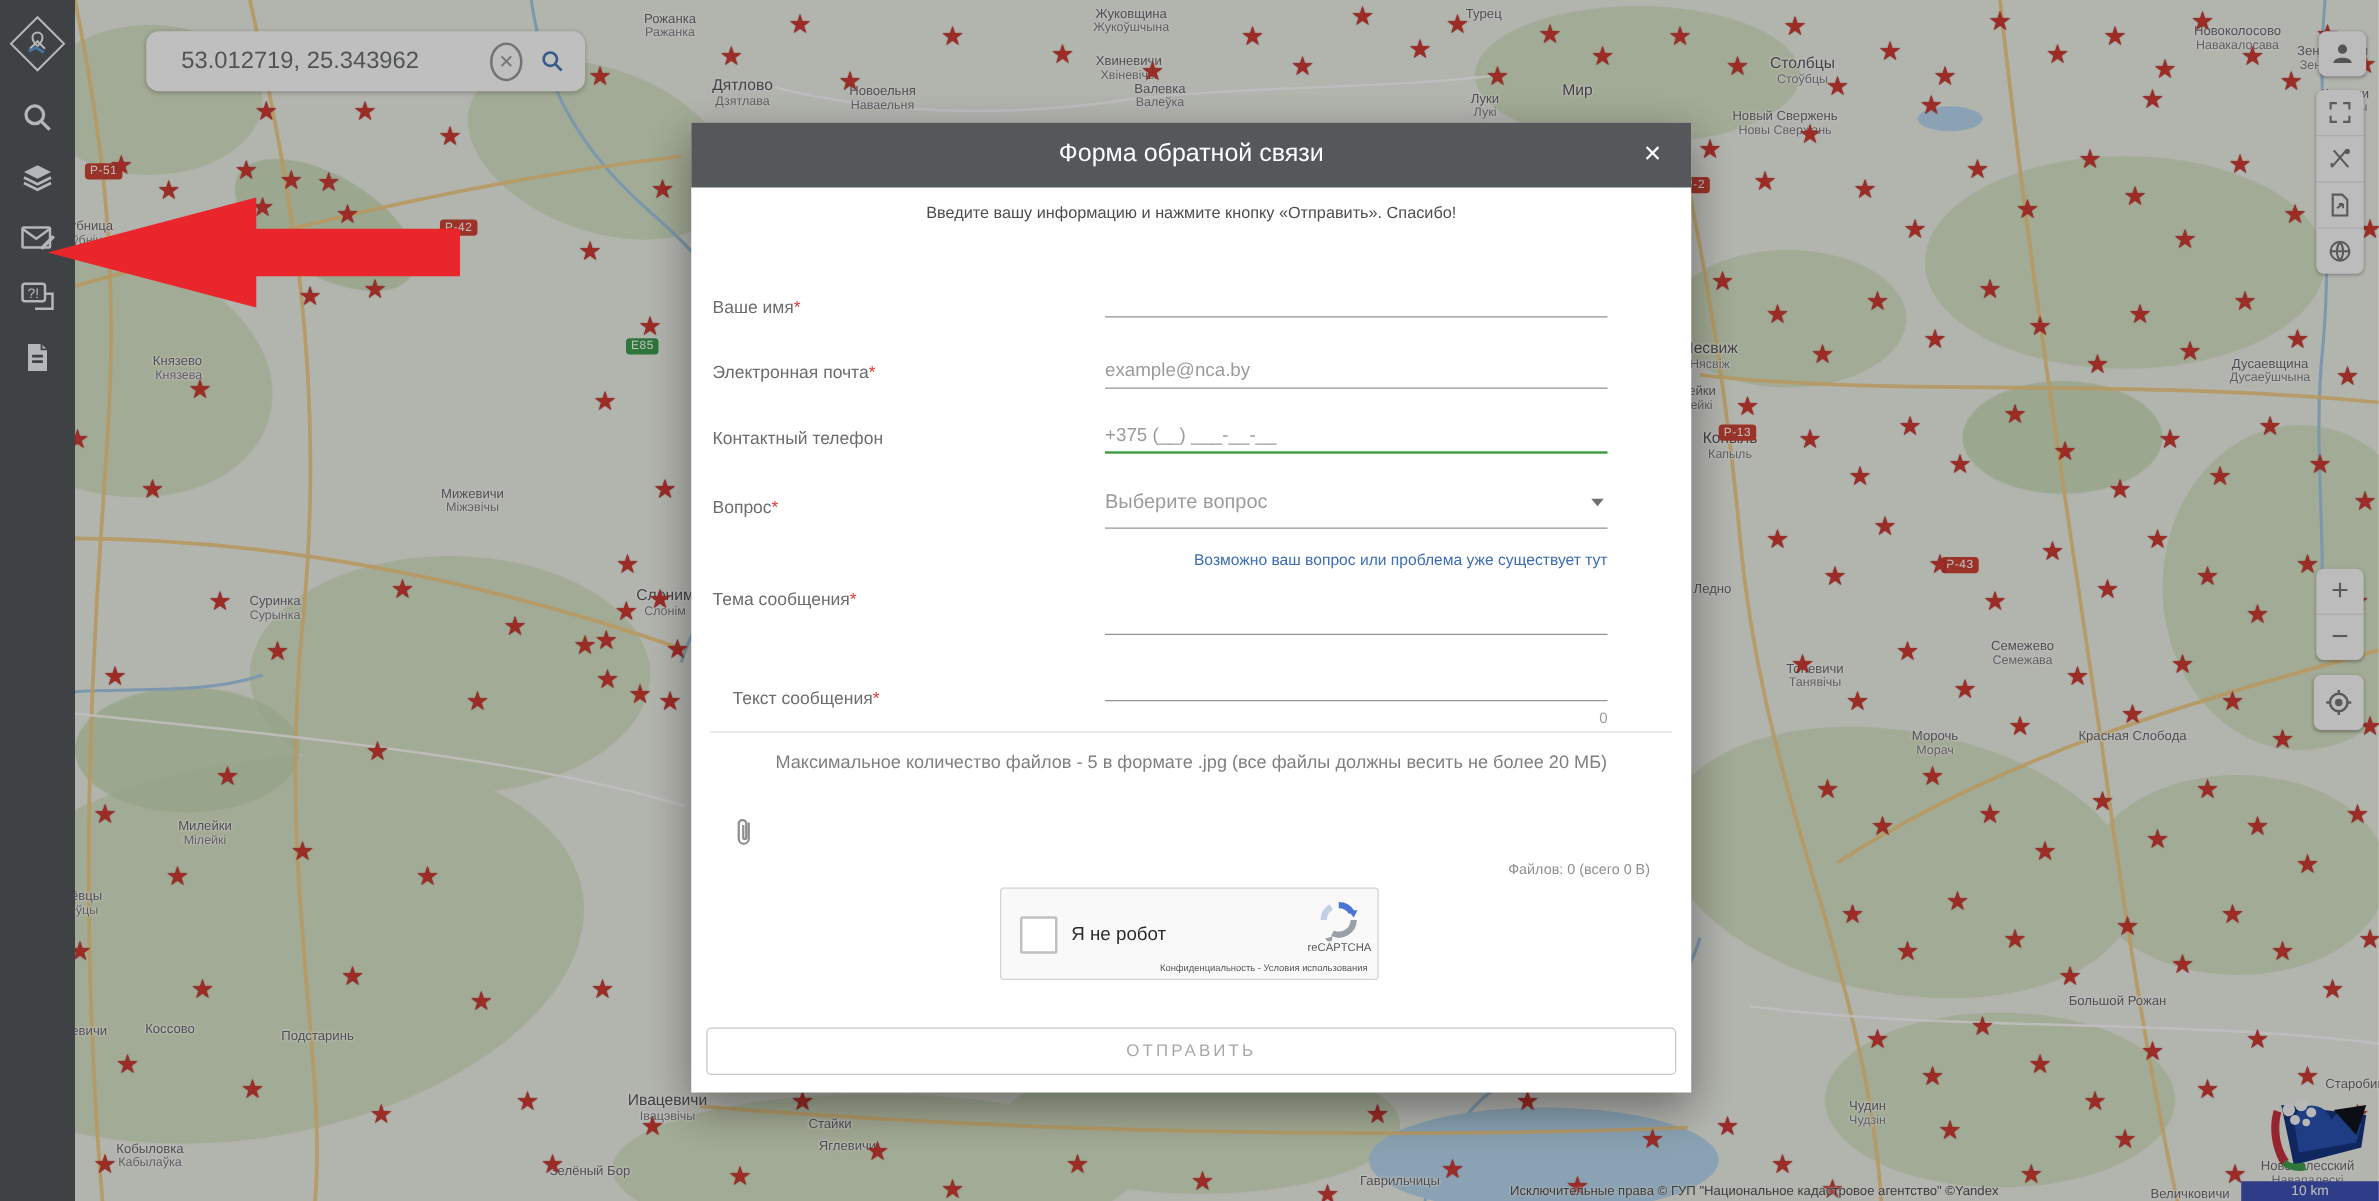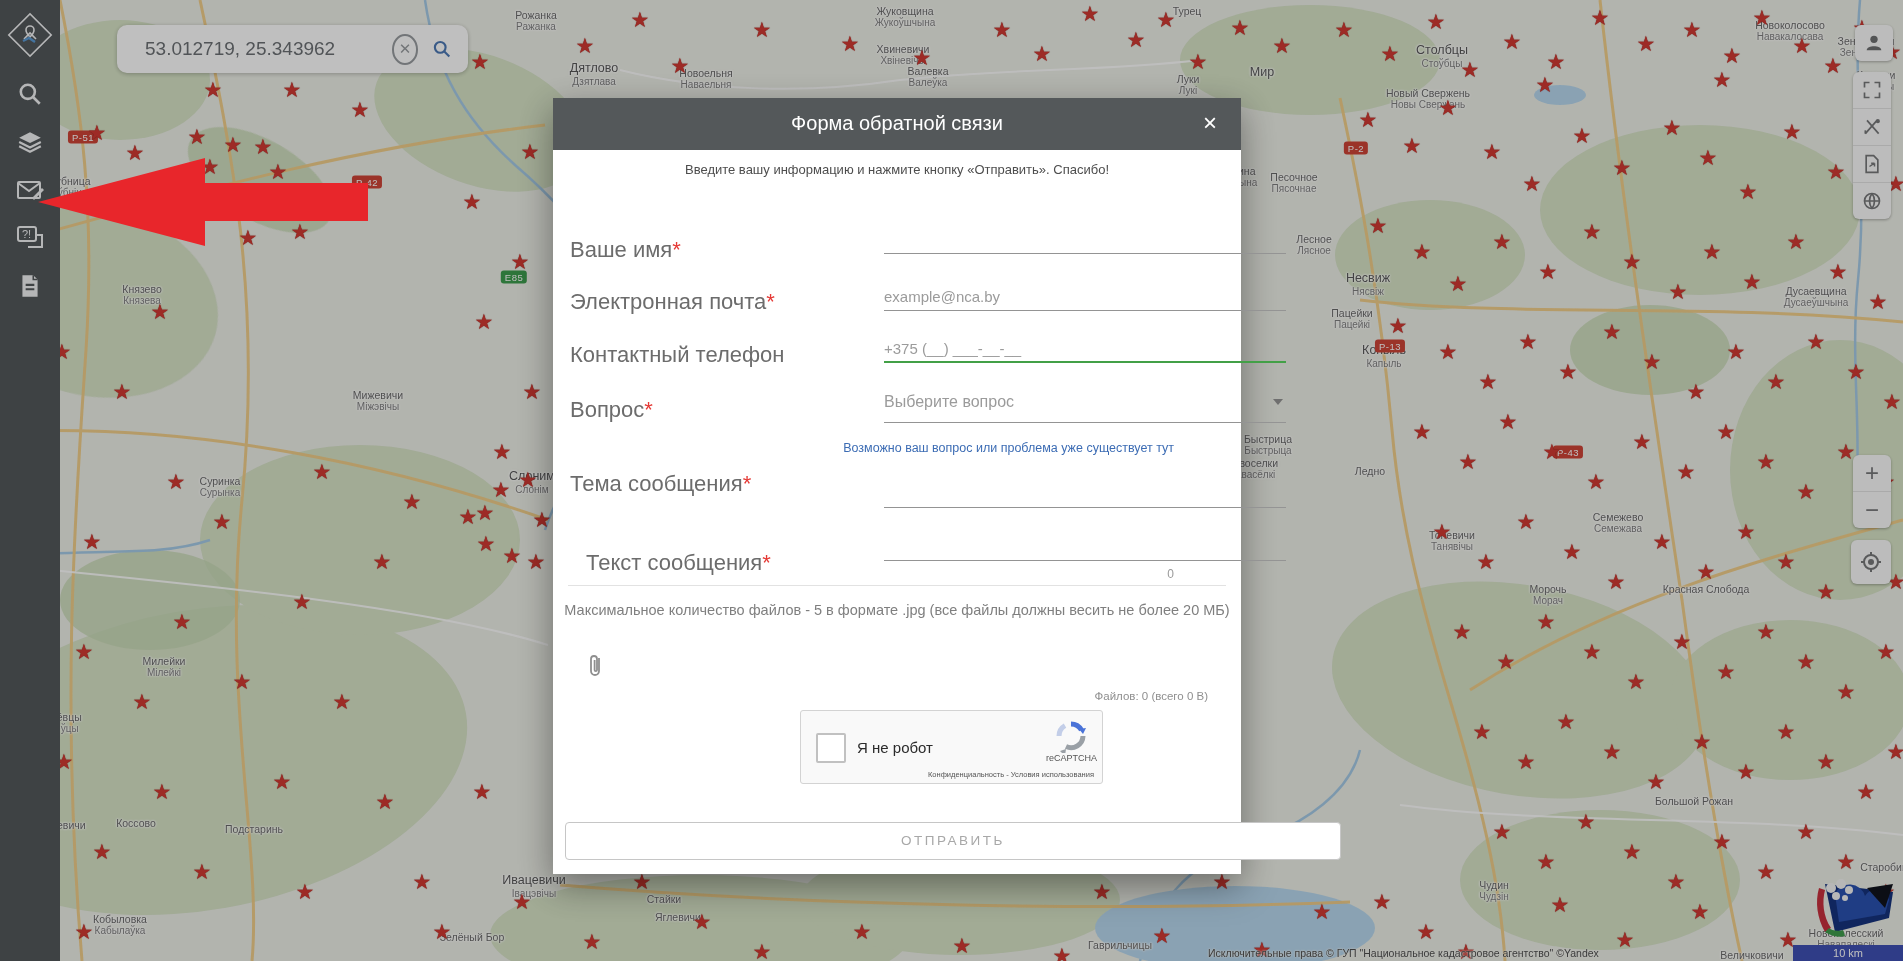--- a/index.html
+++ b/index.html
@@ -51,28 +51,28 @@
   
   #sidebar{position:absolute;left:0;top:0;width:60px;height:961px;background:#53585b;z-index:7;}
   .side-item{width:60px;height:48px;display:flex;align-items:center;justify-content:center;cursor:pointer;}
   #sidebar svg{stroke:#f2f3f4;fill:none;stroke-width:2;}
   #side-logo{height:70px;}
 
   
   #dim-overlay{position:absolute;inset:0;background:rgba(0,0,0,.25);z-index:10;}
 
   
-  #modal{position:absolute;left:553px;top:98px;width:688px;height:776px;background:#fff;z-index:20;
+  #modal{position:absolute;left:553px;top:98px;width:800px;height:776px;background:#fff;z-index:20;
     box-shadow:0 12px 34px rgba(0,0,0,.4);}
   #modal-header{position:absolute;left:0;top:0;right:0;height:52px;background:#54585a;}
   #modal-title{position:absolute;width:100%;top:14px;text-align:center;color:#fff;font-size:20px;}
   #modal-close{position:absolute;right:24px;top:13px;color:#fff;font-size:24px;line-height:24px;cursor:pointer;}
   #modal-intro{position:absolute;left:0;right:0;top:62px;text-align:center;font-size:13px;
     line-height:19px;color:#4d4d4d;}
-  .flabel{position:absolute;left:17px;font-size:22px;color:#6c6c6c;}
+  .flabel{position:absolute;left:17px;font-size:14px;color:#6c6c6c;}
   .req{color:#e53935;}
   .uline{position:absolute;left:331px;width:402px;border-bottom:1px solid #949494;}
   .uline.green{border-bottom:2px solid #43a047;}
   .ph{position:absolute;left:331px;width:402px;font-size:15px;color:#9b9b9b;}
   #q-arrow{position:absolute;left:720px;width:0;height:0;border-left:5px solid transparent;
     border-right:5px solid transparent;border-top:6px solid #6f6f6f;}
   #faq-link{position:absolute;right:67px;font-size:12.5px;color:#3c6cb4;cursor:pointer;}
   #msg-counter{position:absolute;right:67px;font-size:12px;color:#9a9a9a;}
   #divider{position:absolute;left:15px;right:15px;border-bottom:1px solid #e2e2e2;}
   #files-hint{position:absolute;left:0;right:0;text-align:center;font-size:14.5px;color:#7f7f7f;}
@@ -169,21 +169,21 @@
       <div class="maplabel" style="left: 928px; top: 66px;">Валевка<div class="be">Валеўка</div></div>
       <div class="maplabel" style="left: 1428px; top: 88px;">Новый Свержень<div class="be">Новы Свержань</div></div>
       <div class="maplabel" style="left: 588px; top: 122px;">Вензовец<div class="be">Вензавец</div></div>
       <div class="maplabel" style="left: 1152px; top: 168px;">Вишневец<div class="be">Вішнявец</div></div>
       <div class="maplabel" style="left: 1224px; top: 166px;">Любковщина<div class="be">Любкаўшчына</div></div>
       <div class="maplabel" style="left: 1294px; top: 172px;">Песочное<div class="be">Пясочнае</div></div>
       <div class="maplabel" style="left: 622px; top: 184px;">Козловщина<div class="be">Казлоўшчына</div></div>
       <div class="maplabel" style="left: 1314px; top: 234px;">Лесное<div class="be">Лясное</div></div>
       <div class="maplabel" style="left: 64px; top: 176px;">Струбница<div class="be">Стрўбніца</div></div>
       <div class="maplabel big" style="left: 1368px; top: 272px;">Несвиж<div class="be">Нясвіж</div></div>
-      <div class="maplabel" style="left: 142px; top: 284px;">Князево<div class="be">Князева</div></div>
+      <div class="maplabel" style="left: 142px; top: 284px; text-align: right;">Князево<div class="be">Князева</div></div>
       <div class="maplabel" style="left: 1816px; top: 286px;">Дусаевщина<div class="be">Дусаеўшчына</div></div>
       <div class="maplabel" style="left: 674px; top: 314px;">Сеньковщина<div class="be">Сянькоўшчына</div></div>
       <div class="maplabel" style="left: 1352px; top: 308px;">Пацейки<div class="be">Пацейкі</div></div>
       <div class="maplabel big" style="left: 1384px; top: 344px;">Копыль<div class="be">Капыль</div></div>
       <div class="maplabel" style="left: 1154px; top: 352px;">Пань</div>
       <div class="maplabel" style="left: 378px; top: 390px;">Мижевичи<div class="be">Міжэвічы</div></div>
       <div class="maplabel big" style="left: 532px; top: 470px;">Слоним<div class="be">Слонім</div></div>
       <div class="maplabel" style="left: 220px; top: 476px;">Суринка<div class="be">Сурынка</div></div>
       <div class="maplabel" style="left: 32px; top: 470px;">Подорск<div class="be">Падарск</div></div>
       <div class="maplabel" style="left: 612px; top: 612px;">Жировичи<div class="be">Жыровічы</div></div>

